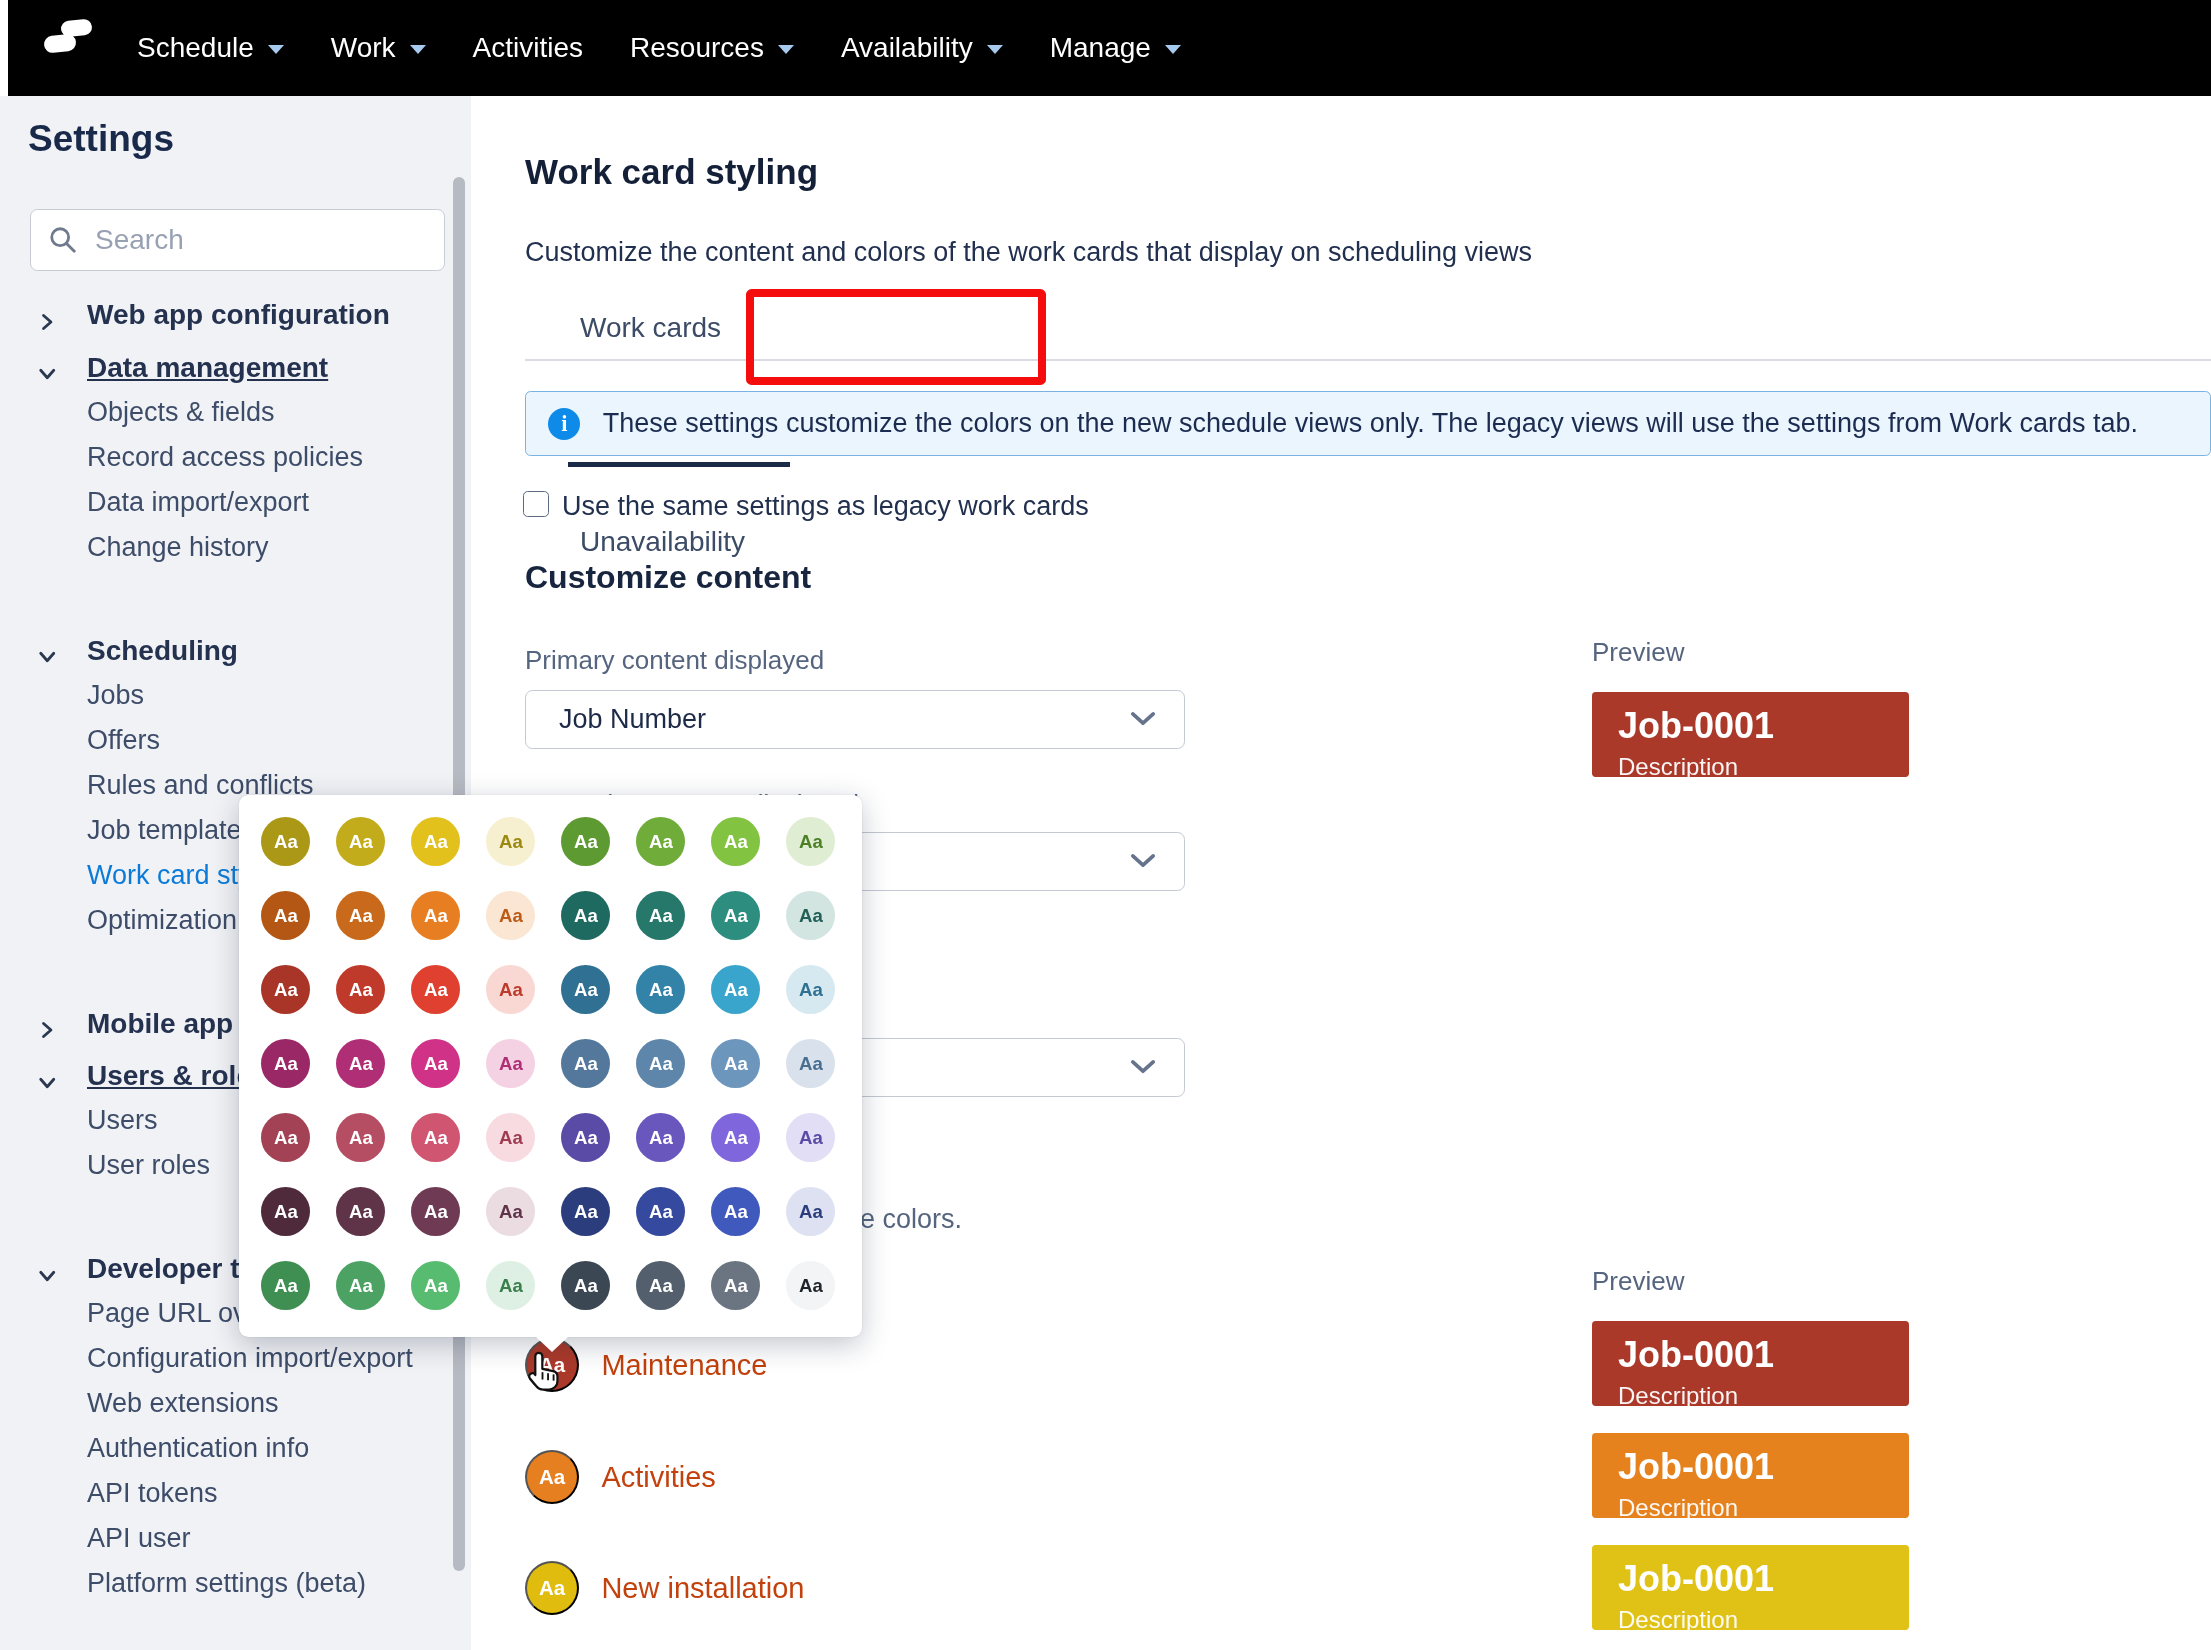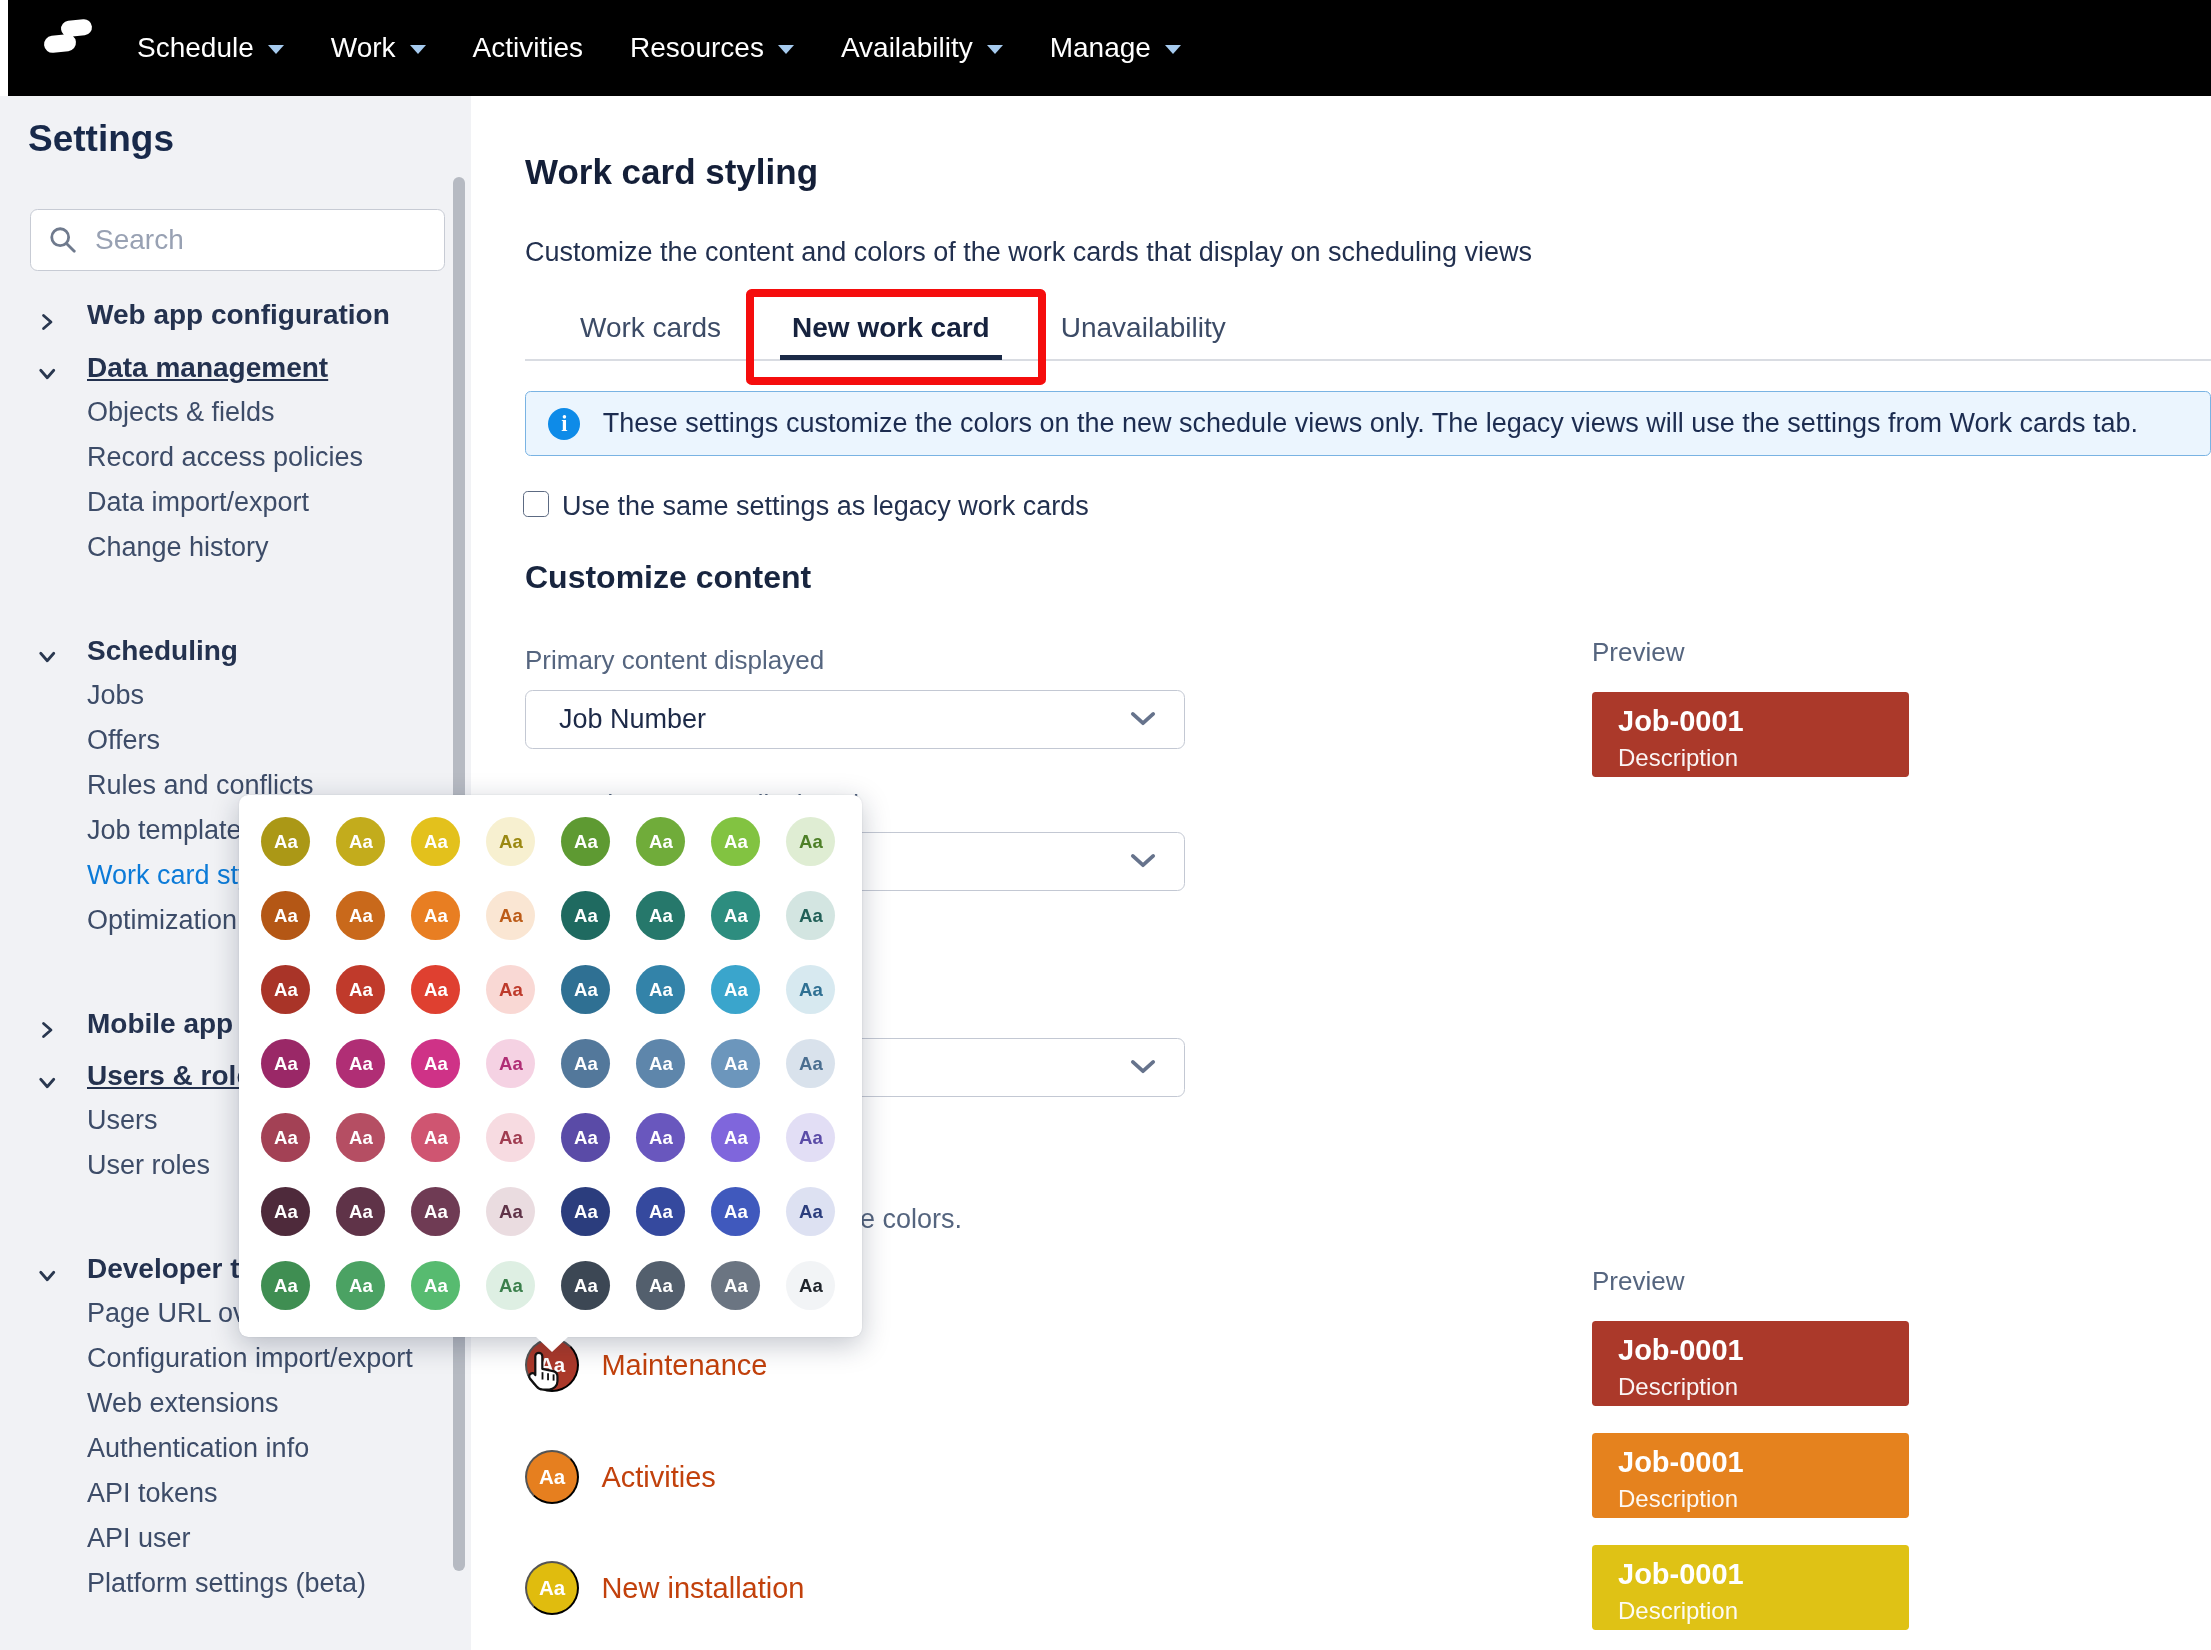--- a/index.html
+++ b/index.html
@@ -27,21 +27,21 @@
   .tree { position:absolute; left:0; top:299px; width:471px; z-index:5; }
   .tree-item { position:relative; height:45px; display:flex; padding-left:87px; font-size:27px; color:#3D4C68; cursor:pointer; white-space:nowrap; }
   .tree-item.header { font-weight:700; color:#24324F; font-size:28px; }
   .tree-item.active { color:#0C7BD8; }
   .tree-item .chev { position:absolute; left:37px; top:50%; transform:translateY(-50%); display:flex; }
   .gap-section { margin-top:58px; }
   .gap-small { margin-top:7.5px;text-decoration:underline; }
   
   .page-title { position:absolute; left:525px; top:152px; font-size:35px; font-weight:700; color:#141F38; z-index:5; }
   .page-subtitle { position:absolute; left:525px; top:237px; font-size:27px; color:#22304F; z-index:5; }
-  .tabs { position:absolute; left:568px; top:300px; display:flex; gap:47px; z-index:5; }
+  .tabs { position:absolute; left:568px; top:300px; display:flex; gap:47px; z-index:5;flex-direction:column; }
   .tab { height:60px; display:flex; align-items:center; padding:0 12px; font-size:28px; color:#3C4B66; border-bottom:5.6px solid transparent; cursor:pointer; }
   .tab.active { font-weight:700; color:#16223E; border-bottom-color:#1B2A47; }
   .tab-line { position:absolute; left:525px; top:359px; width:1686px; height:1.9px; background:#D9DCE2; z-index:4; }
   .red-annotation { position:absolute; left:746px; top:289px; width:300px; height:96px; border:8.4px solid #F50D0D; border-radius:5.6px; z-index:45; pointer-events:none; }
   .banner { position:absolute; left:525px; top:391px; width:1686px; height:65px; background:#EBF5FE; border:1.9px solid #79B3E3; border-radius:5.6px; display:flex; align-items:center; padding-left:22.4px; z-index:5; }
   .info-icon { width:32px; height:32px; border-radius:50%; background:#0E8BE8; color:#fff; display:flex; align-items:center; justify-content:center; font:700 22.4px "Liberation Serif", serif; flex:0 0 auto; }
   .banner-text { margin-left:22.4px; font-size:27px; color:#1C2C50; white-space:nowrap; }
   .checkbox { position:absolute; left:523px; top:491px; width:26px; height:26px; background:#fff; border:1.9px solid #5C6A82; border-radius:4.7px; z-index:5; cursor:pointer; }
   .checkbox-label { position:absolute; left:562px; top:491px; font-size:27px; color:#22304F; z-index:5; }
   .section-heading { position:absolute; left:525px; top:559px; font-size:32px; font-weight:700; color:#18253F; z-index:5; }
@@ -50,21 +50,21 @@
   .dropdown .value { font-size:27px; color:#1D2A48; flex:1; }
   .fragment { position:absolute; left:860px; top:1204px; font-size:27px; color:#55657F; z-index:5; }
   
   .category-row { position:absolute; left:525px; display:flex; align-items:center; z-index:5; }
   .cat-swatch { width:54px; height:54px; border-radius:50%; display:flex; align-items:center; justify-content:center; color:#fff; font-size:20.5px; font-weight:700; cursor:pointer; flex:0 0 auto; }
   .cat-label { margin-left:22.4px; font-size:29px; color:#c2410c; }
   
   .preview-group { position:absolute; left:1592px; z-index:5; }
   .preview-label { font-size:26px; color:#55657F; margin-bottom:24px; }
   .preview-card { width:317px; height:85px; border-radius:3.7px; padding:13px 0 0 26px; color:#fff; margin-bottom:27px; }
-  .preview-card .pc-title { font-size:29px; font-weight:700; }
+  .preview-card .pc-title { font-size:36px; font-weight:700; }
   .preview-card .pc-desc { font-size:24px; margin-top:5.6px; opacity:.95; }
   
   .popover { position:absolute; left:239px; top:795px; width:623px; height:542px; background:#fff; border-radius:9.3px;
              box-shadow:0 7.5px 28px rgba(20,30,60,.25), 0 0 1.9px rgba(20,30,60,.12); z-index:50; padding:22.4px; }
   .palette-grid { display:grid; grid-template-columns:repeat(8,49px); grid-auto-rows:49px; column-gap:26px; row-gap:25px; }
   .swatch { width:49px; height:49px; border-radius:50%; border:none; display:flex; align-items:center; justify-content:center; font-family:"Liberation Sans",sans-serif; font-size:18.6px; font-weight:700; cursor:pointer; padding:0; }
   .popover-tail { position:absolute; left:535px; top:1336px; width:0; height:0; border-left:17px solid transparent; border-right:17px solid transparent; border-top:16px solid #ffffff; z-index:51; }
   .cursor-hand { position:absolute; left:520px; top:1350px; z-index:60; pointer-events:none; }
   .icon-svg { display:block; }
 </style>

